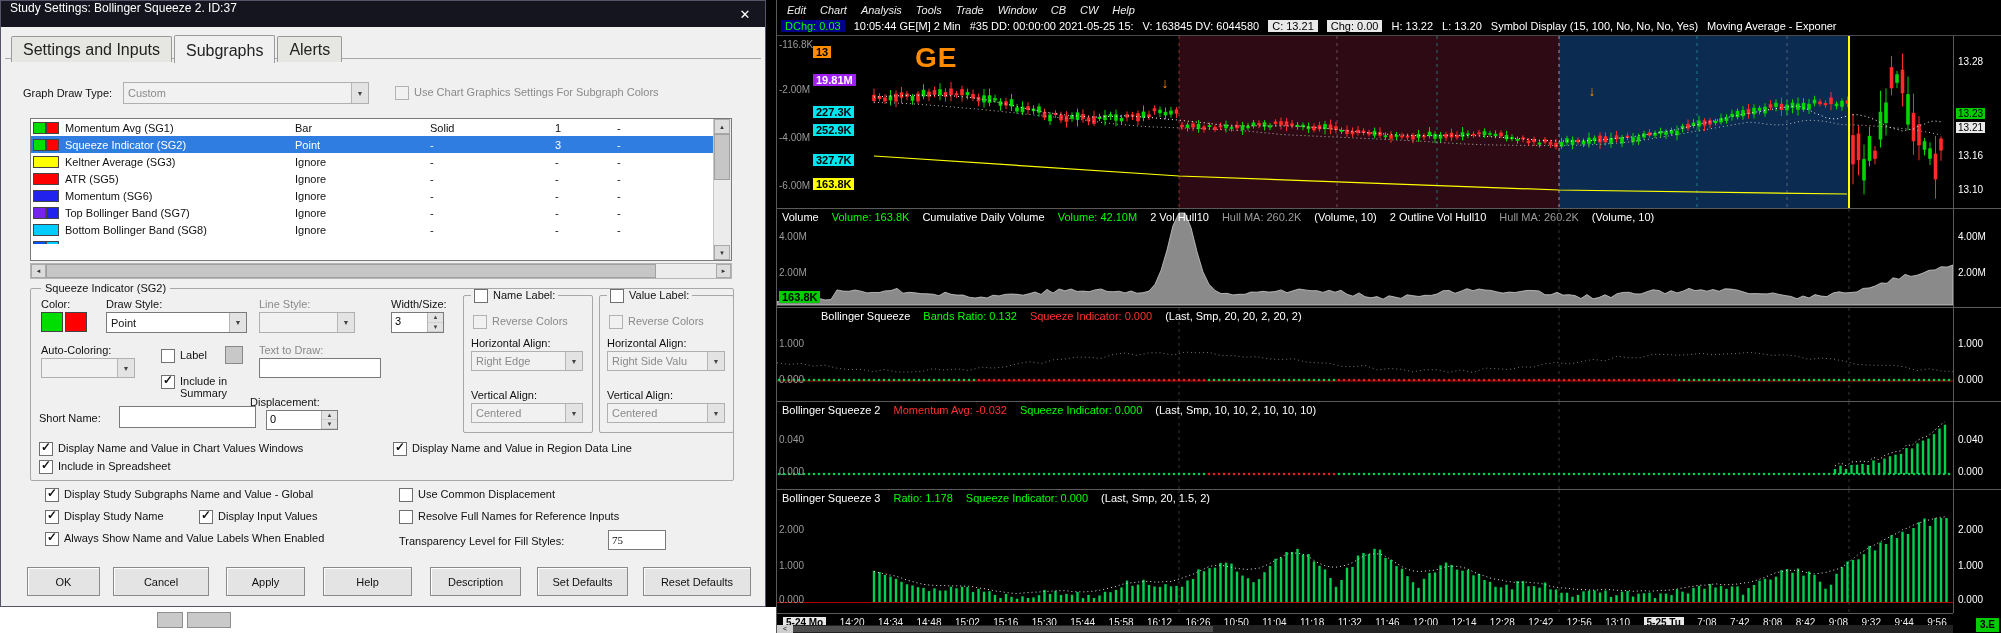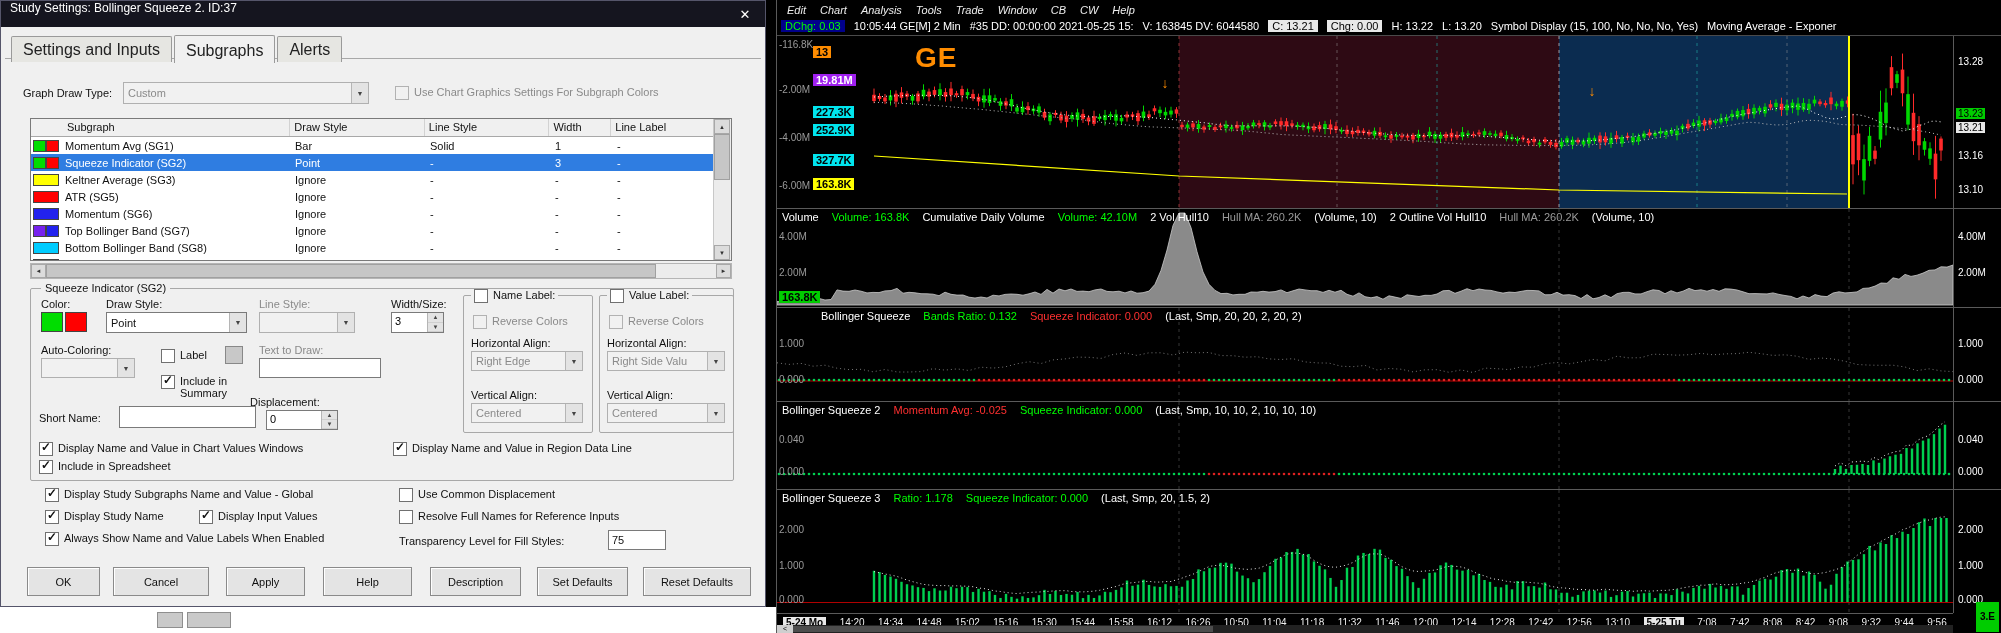--- a/index.html
+++ b/index.html
@@ -64,21 +64,21 @@
   .slab{position:absolute;left:2px;color:#9a9a9a;font-size:10px;z-index:2;}
   .pbadge{position:absolute;left:36px;font-size:11px;padding:0 3px;font-weight:bold;z-index:2;}
   .alab{position:absolute;left:2px;font-size:10px;color:#fff;padding:0 2px;white-space:nowrap;}
   #watermark{position:absolute;left:138px;top:6px;font-size:28px;font-weight:bold;color:#ff8c00;letter-spacing:1px;z-index:2;}
   #time-axis{height:17px;display:flex;align-items:center;justify-content:space-between;width:1176px;padding:0 6px;box-sizing:border-box;border-top:1px solid #5a5a5a;font-size:10px;color:#eee;white-space:nowrap;overflow:hidden;}
   #time-axis .tl{flex:none;}
   #time-axis .tl.day{background:#e8e8e8;color:#000;padding:0 3px;font-weight:bold;}
   #scroll-strip{position:absolute;left:0;bottom:0;width:1176px;height:8px;background:#222;}
   #scroll-strip .sarrow{position:absolute;left:0;top:0;width:16px;height:8px;background:#cfcfcf;color:#000;font-size:7px;line-height:8px;text-align:center;}
   #scroll-strip .sthumb{position:absolute;left:16px;top:1px;width:420px;height:6px;background:#4d4d4d;}
-  #corner-label{position:absolute;right:2px;bottom:1px;background:#00cc00;color:#000;font-size:10px;font-weight:bold;padding:8px 4px;height:14px;line-height:14px;z-index:5;}
+  #corner-label{position:absolute;right:2px;bottom:1px;background:#00cc00;color:#000;font-size:10px;font-weight:bold;padding:0 4px;height:14px;line-height:14px;z-index:5;}
   
   #desktop-strip{position:absolute;left:0;top:607px;width:776px;height:26px;background:#ffffff;}
   #desktop-strip .tbox{position:absolute;top:5px;height:16px;background:#c9c9c9;border:1px solid #8e8e8e;box-sizing:border-box;}
 </style>
 </head>
 <body>
 
 <div id="screen">
 
   <div id="chart-app">
@@ -1091,21 +1091,21 @@
             <rect x="1139.3" y="41.30501465004974" width="2.4" height="30.694985349950255" fill="#00d050"></rect>
             <rect x="1144.8" y="38.57160077357843" width="2.4" height="33.42839922642157" fill="#00d050"></rect>
             <rect x="1150.3" y="36.56705536413622" width="2.4" height="35.43294463586378" fill="#00d050"></rect>
             <rect x="1155.8" y="32.13944333071376" width="2.4" height="39.86055666928624" fill="#00d050"></rect>
             <rect x="1161.3" y="26.540586166808183" width="2.4" height="45.45941383319182" fill="#00d050"></rect>
             <rect x="1166.8" y="22.705754498750196" width="2.4" height="49.294245501249804" fill="#00d050"></rect>
             <polyline points="1058.0,64.0 1063.5,60.6 1069.0,63.9 1074.5,60.0 1080.0,59.7 1085.5,59.0 1091.0,60.0 1096.5,55.4 1102.0,57.8 1107.5,53.5 1113.0,51.3 1118.5,49.7 1124.0,48.8 1129.5,43.0 1135.0,43.5 1140.5,38.3 1146.0,35.6 1151.5,33.6 1157.0,29.1 1162.5,23.5 1168.0,19.7" fill="none" stroke="#ffffff" stroke-width="1" stroke-dasharray="1,3"></polyline>
           </svg>
         <div class="ptitle" id="bs2-title">
             <span style="color: rgb(255, 255, 255);">Bollinger Squeeze 2</span>
-            <span style="color: rgb(255, 48, 48);">Momentum Avg: -0.025</span>
+            <span style="color: rgb(255, 48, 48);">Momentum Avg: -0.032</span>
             <span style="color: rgb(0, 255, 0);">Squeeze Indicator: 0.000</span>
             <span style="color: rgb(255, 255, 255);">(Last, Smp, 10, 10, 2, 10, 10, 10)</span>
           </div>
         <div id="bs2-scale">
             <div class="slab" style="top: 32px;">0.040</div>
             <div class="slab" style="top: 64px;">0.000</div>
           </div>
       </div>
       <div class="paxis" id="bs2-axis">
           <div class="alab" style="top: 32px;">0.040</div>
@@ -1399,27 +1399,20 @@
     <div class="combo dis" style="left:122px;top:81px;width:246px;height:22px">
       <span>Custom</span>
         <span class="arr">▼</span>
     </div>
     <div class="cb dis" style="left:394px;top:85px">
       <span class="box"></span>
       <span class="lbl">Use Chart Graphics Settings For Subgraph Colors</span>
     </div>
 
     <div id="sg-table">
-      <div id="tbl-head">
-          <div class="hc" style="width: 260px; padding-left: 36px;">Subgraph</div>
-          <div class="hc" style="width: 135px;">Draw Style</div>
-          <div class="hc" style="width: 125px;">Line Style</div>
-          <div class="hc" style="width: 62px;">Width</div>
-          <div class="hc" style="width: 103px;">Line Label</div>
-        </div>
       <div id="tbl-body">
           <div class="trow">
             <div class="swc">
               <i style="background: rgb(0, 221, 0); width: 13px;"></i>
               <i style="background: rgb(255, 0, 0); width: 13px;"></i>
             </div>
             <div class="cell c-name">Momentum Avg (SG1)</div>
             <div class="cell c-draw">Bar</div>
             <div class="cell c-line">Solid</div>
             <div class="cell c-width">1</div>
@@ -1640,21 +1633,21 @@
     </div>
     <div class="cb" style="left:398px;top:509px">
       <span class="box"></span>
       <span class="lbl">Resolve Full Names for Reference Inputs</span>
     </div>
     <div class="cb" style="left:44px;top:531px">
       <span class="box on"></span>
       <span class="lbl">Always Show Name and Value Labels When Enabled</span>
     </div>
     <div class="flabel" style="left:398px;top:534px">Transparency Level for Fill Styles:</div>
-    <input class="inputbox" style="left: 607px; top: 529px; width: 58px; height: 20px;" value="75">
+    <input class="inputbox" style="left: 607px; top: 529px; width: 58px; height: 20px; font-family: Liberation Serif, serif;" value="75">
 
     <div id="dlg-buttons">
         <div class="dlg-btn" style="left: 26px; width: 71px;">OK</div>
         <div class="dlg-btn" style="left: 112px; width: 94px;">Cancel</div>
         <div class="dlg-btn" style="left: 225px; width: 77px;">Apply</div>
         <div class="dlg-btn" style="left: 322px; width: 87px;">Help</div>
         <div class="dlg-btn" style="left: 429px; width: 89px;">Description</div>
         <div class="dlg-btn" style="left: 536px; width: 89px;">Set Defaults</div>
         <div class="dlg-btn" style="left: 642px; width: 106px;">Reset Defaults</div>
       </div>

